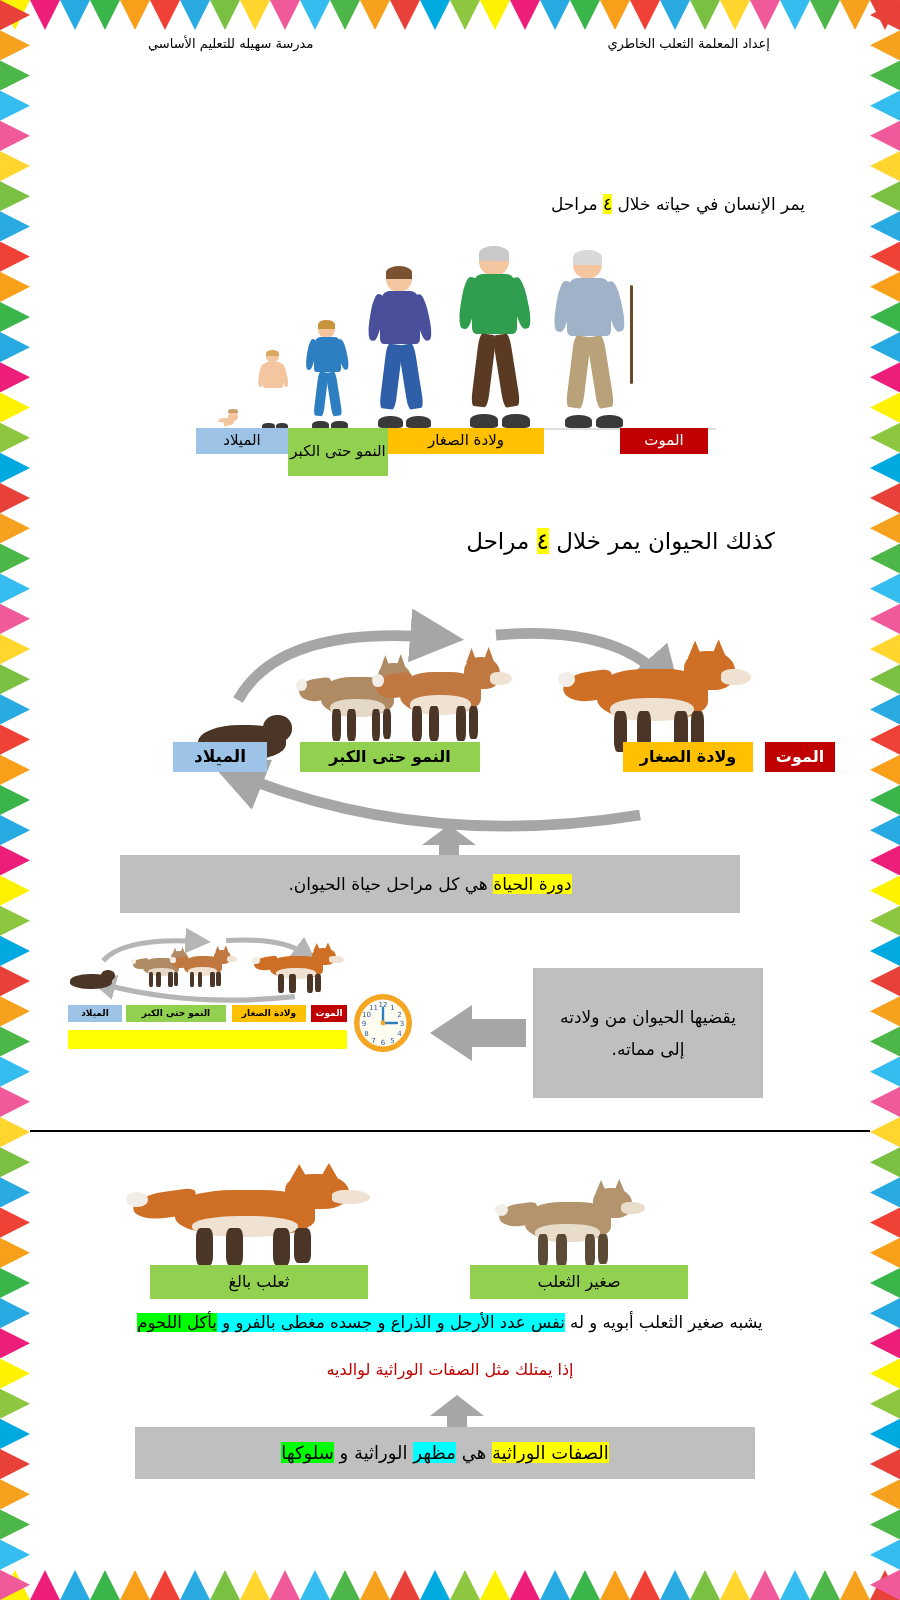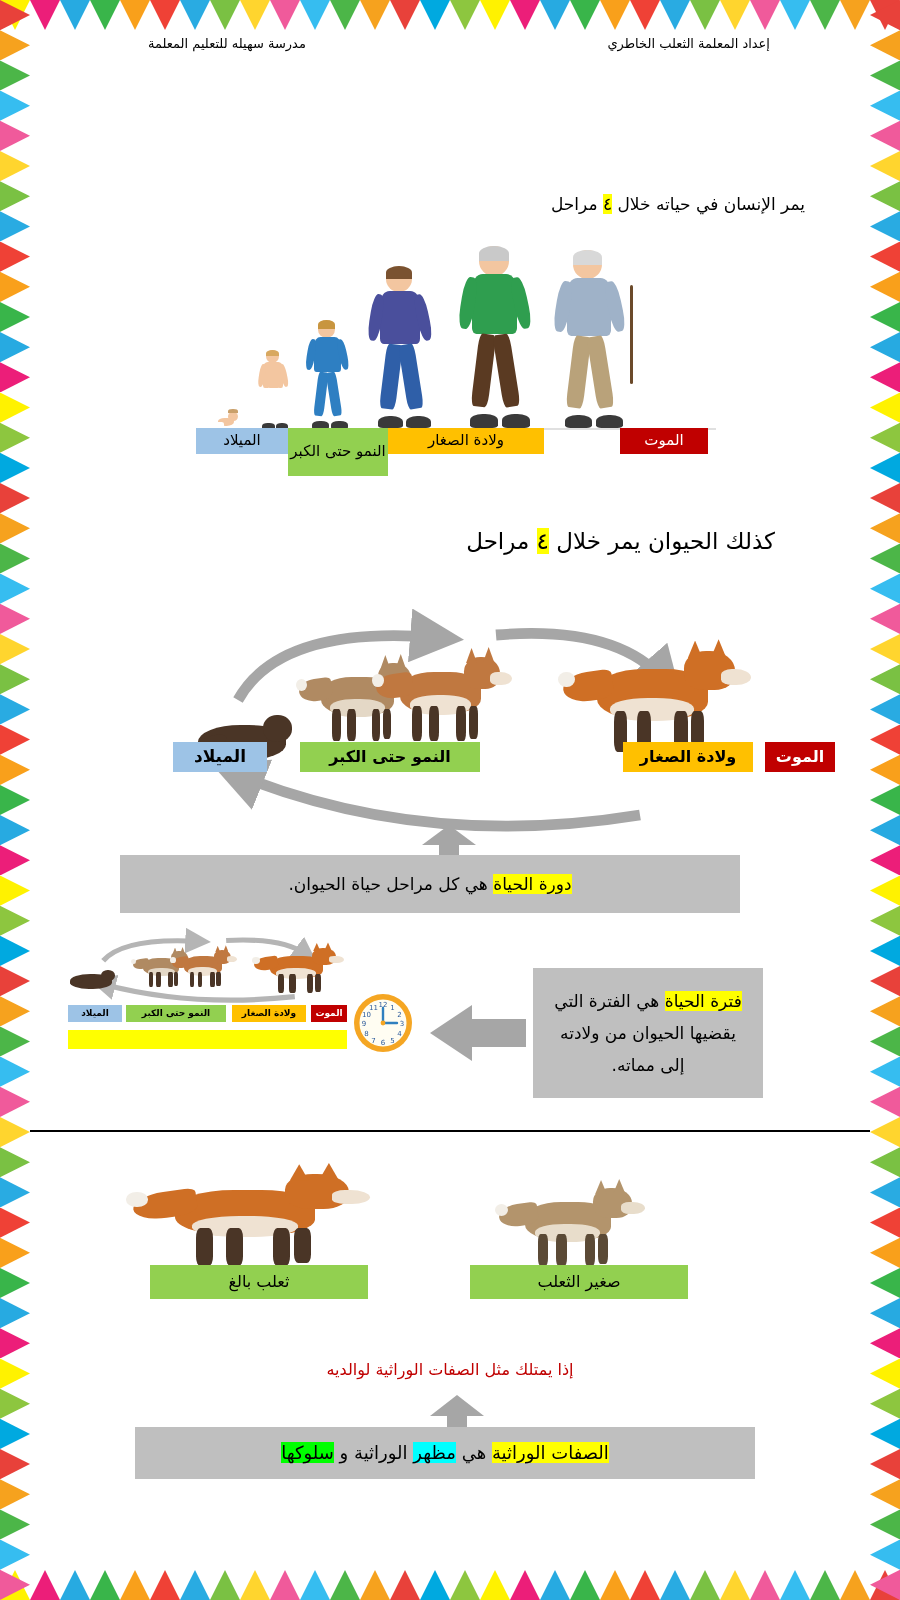--- a/index.html
+++ b/index.html
@@ -270,21 +270,21 @@
       <div class="tri" style="background: rgb(246, 162, 30);"></div>
       <div class="tri" style="background: rgb(76, 182, 72);"></div>
       <div class="tri" style="background: rgb(54, 189, 240);"></div>
       <div class="tri" style="background: rgb(240, 90, 155);"></div>
     </div>
 
   <div id="content">
 
     <div class="school-header">
       <span>إعداد المعلمة الثعلب الخاطري</span>
-      <span>مدرسة سهيله للتعليم المعلمة</span>
+      <span>مدرسة سهيله للتعليم الأساسي</span>
     </div>
 
 
     <div class="abs sentence" style="top:162px; right:65px; white-space:nowrap;">
       <span>يمر الإنسان في حياته خلال </span><span class="hl-yellow">٤</span><span> مراحل</span>
     </div>
 
     <div class="fig" id="human-figures" style="position: absolute; left: 166px; top: 200px; width: 520px; height: 200px;">
         <div style="position: absolute; left: 18px; bottom: 0px; width: 21px; height: 60px;">
           <div style="position: absolute; left: 3.84px; top: 47.52px; width: 16.32px; height: 8.64px; background: rgb(243, 198, 160); border-radius: 40% 40% 45% 45%;"></div>
@@ -544,23 +544,20 @@
           <line x1="31" y1="31" x2="45" y2="31" stroke="#2f7fbf" stroke-width="2.4" stroke-linecap="round"></line>
           <circle cx="31" cy="31" r="2.4" fill="#f5a623"></circle>
         </svg></div>
 
     <div class="abs" style="left:400px; top:975px; width:96px; height:56px;">
       <div style="position:absolute; right:0; top:14px; width:56px; height:28px; background:#a6a6a6;"></div>
       <div style="position:absolute; left:0; top:0; width:42px; height:56px; background:#a6a6a6; clip-path:polygon(0 50%, 100% 0, 100% 100%);"></div>
     </div>
 
     <div class="gray-box" style="left:503px; top:938px; width:230px; height:130px; flex-direction:column; justify-content:center; line-height:1.9;">
-      <div>
-        <span class="hl-yellow">فترة الحياة</span><span> هي الفترة التي</span>
-      </div>
       <div>يقضيها الحيوان من ولادته</div>
       <div>إلى مماته.</div>
     </div>
 
     <div class="divider" style="top:1100px;"></div>
 
     <div class="fox" id="adult-fox" style="position: absolute; left: 124px; top: 1120px; width: 212px; height: 118px;">
         <div style="position: absolute; left: 0px; top: 0px; width: 212px; height: 118px;">
           <div style="position: absolute; left: 21.2px; top: 40.12px; width: 139.92px; height: 44.84px; background: rgb(207, 111, 37); border-radius: 42% 38% 35% 40%;"></div>
           <div style="position: absolute; left: 38.16px; top: 66.08px; width: 106px; height: 21.24px; background: rgb(239, 226, 210); border-radius: 45%;"></div>
@@ -593,20 +590,23 @@
         </div>
       </div>
 
     <div class="chip green" style="left:440px; top:1235px; width:218px; height:34px; font-size:16px;">
       <span>صغير الثعلب</span>
     </div>
     <div class="chip green" style="left:120px; top:1235px; width:218px; height:34px; font-size:16px;">
       <span>ثعلب بالغ</span>
     </div>
 
+    <div class="abs" style="top:1283px; right:0px; left:0px; text-align:center; font-size:16.5px; white-space:nowrap;">
+      <span>يشبه صغير الثعلب أبويه و له </span><span class="hl-cyan">نفس عدد الأرجل و الذراع و جسده مغطى بالفرو و </span><span class="hl-green">يأكل اللحوم</span>
+    </div>
 
     <div class="abs red-text" style="top:1330px; left:0; right:0; text-align:center;">
       <span>إذا يمتلك مثل الصفات الوراثية لوالديه</span>
     </div>
 
     <div class="abs" style="left:400px; top:1365px; width:54px; height:38px;">
       <div style="position:absolute; left:0; top:0; width:54px; height:21px; background:#a6a6a6; clip-path:polygon(50% 0, 100% 100%, 0 100%);"></div>
       <div style="position:absolute; left:17px; top:19px; width:20px; height:19px; background:#a6a6a6;"></div>
     </div>
 

